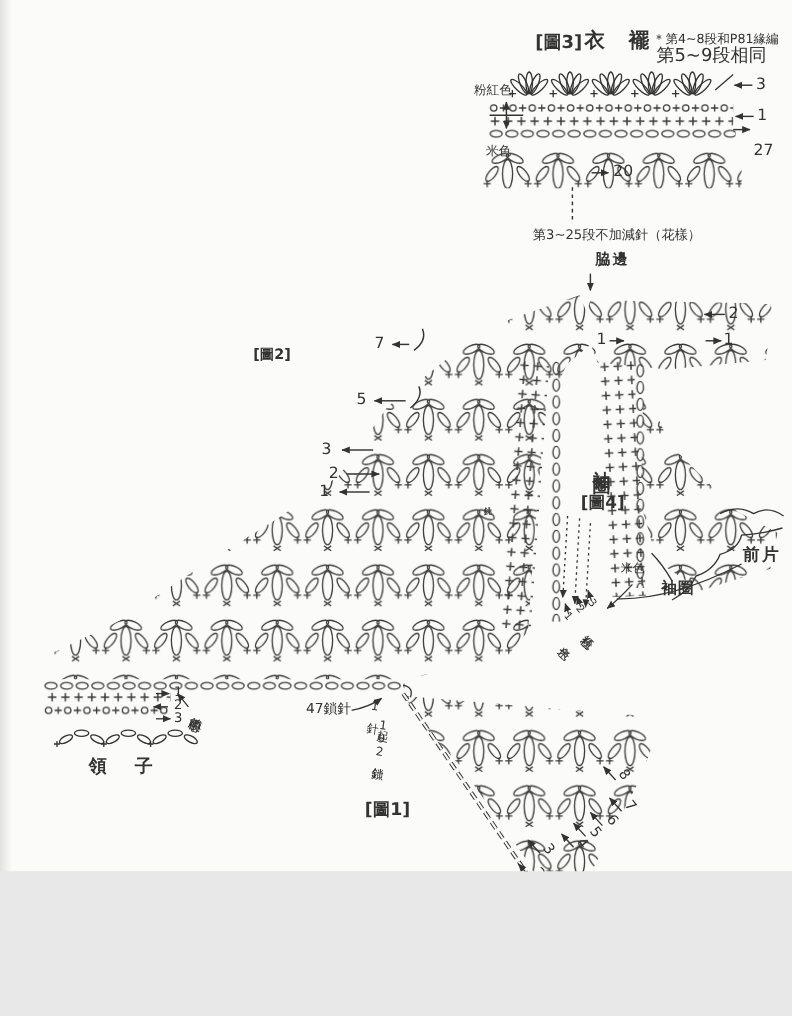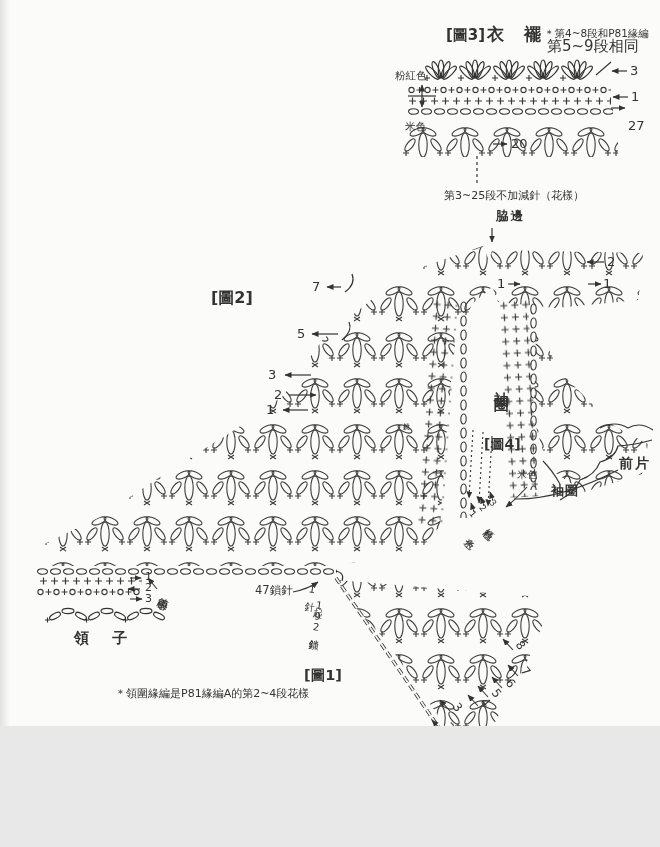--- a/index.html
+++ b/index.html
@@ -19,32 +19,32 @@
   .fig3-note2{left:547px;top:38px;font-size:15px;}
   .fig3-pink{left:395px;top:69px;font-size:10.5px;}
   .fig3-beige{left:405px;top:120px;font-size:10.5px;}
   .fig3-r3{left:630px;top:64px;font-size:13px;}
   .fig3-r1{left:631px;top:90px;font-size:13px;}
   .fig3-r27{left:628px;top:119px;font-size:13px;}
   .fig3-r25{left:511px;top:137px;font-size:13px;}
   
   .yoke-note{left:444px;top:190px;font-size:11px;}
   .side-seam{left:481px;top:209px;font-size:12.5px;letter-spacing:2px;margin-left:15px;}
-  .fig2-tag{left:211px;top:289px;font-size:16px;}
+  .fig2-tag{left:211px;top:289px;font-size:12px;}
   .L7{left:312px;top:280px;font-size:13px;}
   .L5{left:297px;top:327px;font-size:13px;}
   .L3{left:268px;top:368px;font-size:13px;}
   .L2{left:274px;top:388px;font-size:13px;}
   .L1{left:266px;top:403px;font-size:13px;}
   .R2{left:607px;top:255px;font-size:13px;}
   .R1{left:603px;top:277px;font-size:13px;}
   .In1{left:497px;top:277px;font-size:13px;}
   
   .sleeve-vert{left:492px;top:380px;font-size:15px;letter-spacing:5px;}
-  .fig4-tag{left:484px;top:436px;font-size:14px;}
+  .fig4-tag{left:484px;top:411px;font-size:14px;}
   .f4-beige{left:517px;top:469px;font-size:10px;}
   .front-piece{left:619px;top:455px;font-size:14px;letter-spacing:2px;text-align:right;}
   .sleeve2{left:551px;top:484px;font-size:13px;letter-spacing:1px;}
   .tiny-note{left:402px;top:417px;font-size:7px;}
   .rot1{left:470px;top:509px;font-size:9px;transform:rotate(50deg);}
   .rot2{left:480px;top:503px;font-size:9px;transform:rotate(50deg);}
   .rot3{left:490px;top:498px;font-size:9px;transform:rotate(50deg);}
   .rot-beige{left:474px;top:530px;font-size:10px;transform:rotate(42deg);transform-origin:top left;}
   .rot-pink{left:493px;top:521px;font-size:10px;transform:rotate(42deg);transform-origin:top left;}
   
@@ -299,21 +299,20 @@
   <div class="lbl b collar-title">領 子</div>
   <div class="lbl cr1">1</div>
   <div class="lbl cr2">2</div>
   <div class="lbl cr3">3</div>
   <div class="lbl vt center-line">前後中心</div>
   <div class="lbl chain47">47鎖針</div>
   <div class="lbl vt one-st">1針</div>
   <div class="lbl vt start-chain">起192鎖針</div>
 
   <div class="lbl b fig1-tag">[圖1]</div>
-  <div class="lbl fig1-note">＊領圍緣編是P81緣編A的第2~4段花樣</div>
   <div class="lbl shoulder">肩線</div>
   <div class="lbl edge-num e8">8</div>
   <div class="lbl edge-num e7">7</div>
   <div class="lbl edge-num e6">6</div>
   <div class="lbl edge-num e5">5</div>
   <div class="lbl edge-num e4">4</div>
   <div class="lbl edge-num e3">3</div>
   <div class="lbl edge-num e2">2</div>
 
   <div class="lbl watermark">postila.ru</div>

